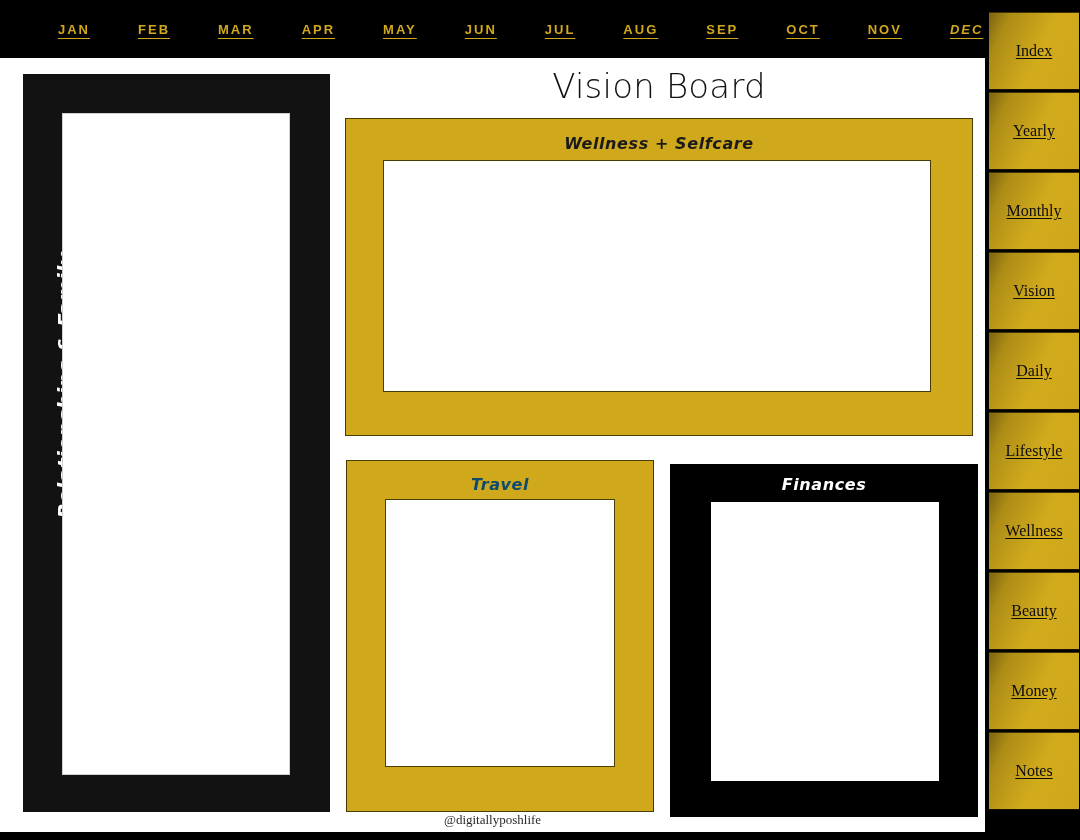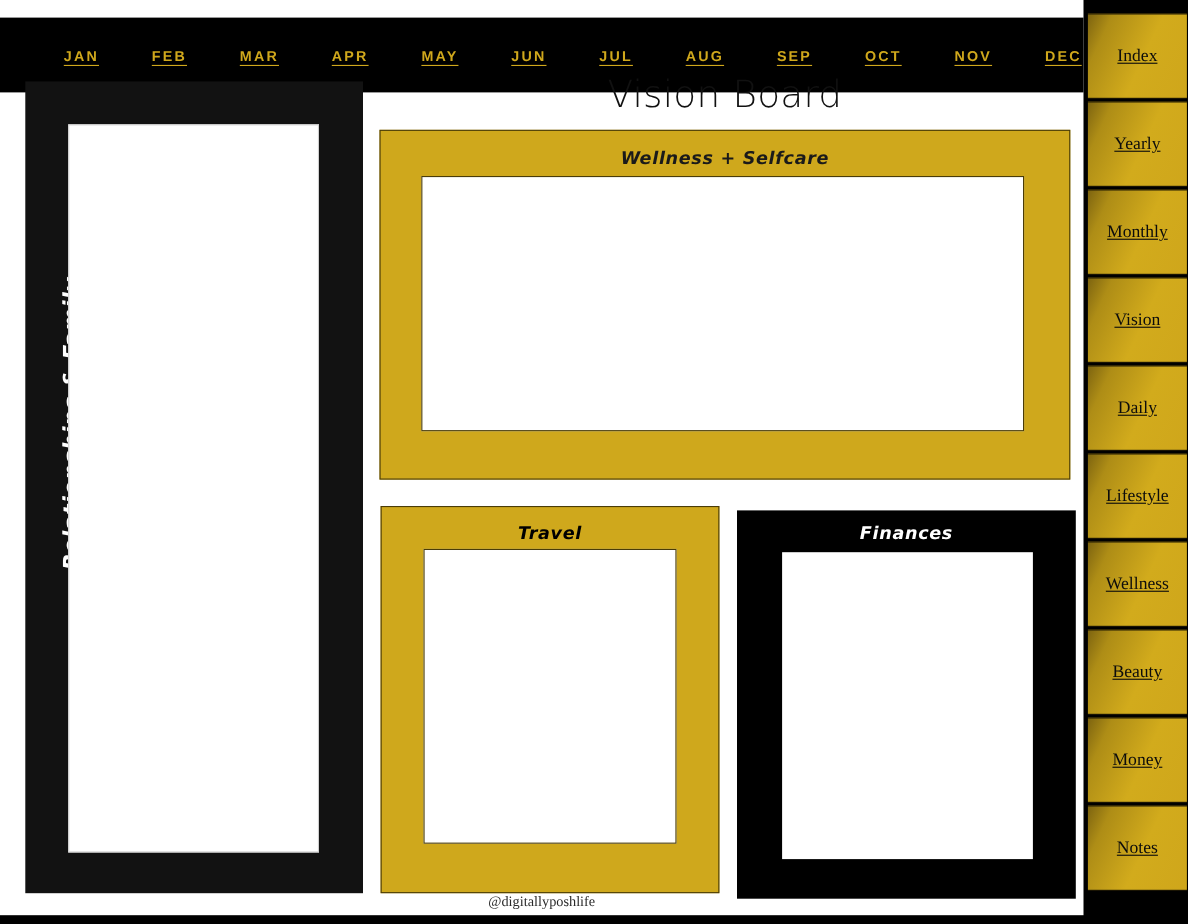--- a/index.html
+++ b/index.html
@@ -14,42 +14,42 @@
 
   #page {
     position:relative;
     width:1080px; height:840px;
     background:#ffffff;
   }
 
   
   .month-bar {
     position:absolute;
-    left:0; top:16px;
-    width:985px; height:68px;
+    left:0; top:0;
+    width:985px; height:58px;
     background:#000000;
     display:flex;
     align-items:center;
     justify-content:flex-start;
     padding-left:56px;
   }
   .month-tab {
     color:#d0a81c;
     font-family:"Liberation Sans", sans-serif;
     font-size:13px;
     font-weight:bold;
     letter-spacing:2px;
     text-decoration:underline;
     text-underline-offset:4px;
     padding:3px 2px;
     margin-right:44px;
     cursor:pointer;
     white-space:nowrap;
   }
-  .month-tab:last-child { margin-right:12px; }
+  .month-tab:last-child { margin-right:12px;font-style:italic; }
 
   
   .side-rail {
     position:absolute;
     right:0; top:0;
     width:95px; height:840px;
     background:#000000;
     display:flex;
     flex-direction:column;
     align-items:stretch;
@@ -155,21 +155,21 @@
     border:1px solid #4a3c08;
   }
 
   
   .card-travel {
     left:346px; top:460px;
     width:308px; height:352px;
     background:#cfa81c;
     border:1px solid #4a3c08;
   }
-  .card-travel .card-title { top:14px; color:#000000; }
+  .card-travel .card-title { top:14px; color:#0c4a6e; }
   .card-travel .card-inner {
     left:38px; top:38px;
     width:230px; height:268px;
     border:1px solid #4a3c08;
   }
 
   
   .card-finances {
     left:670px; top:464px;
     width:308px; height:353px;

